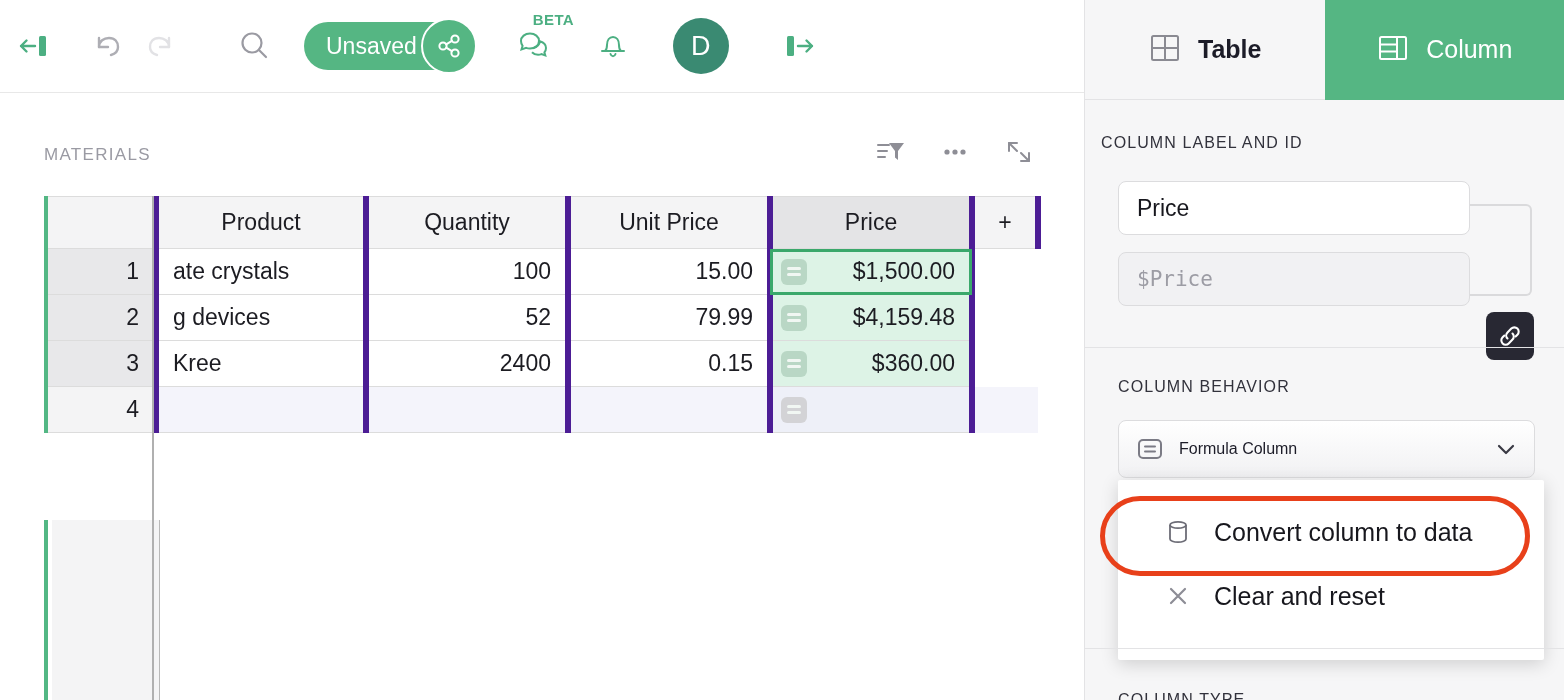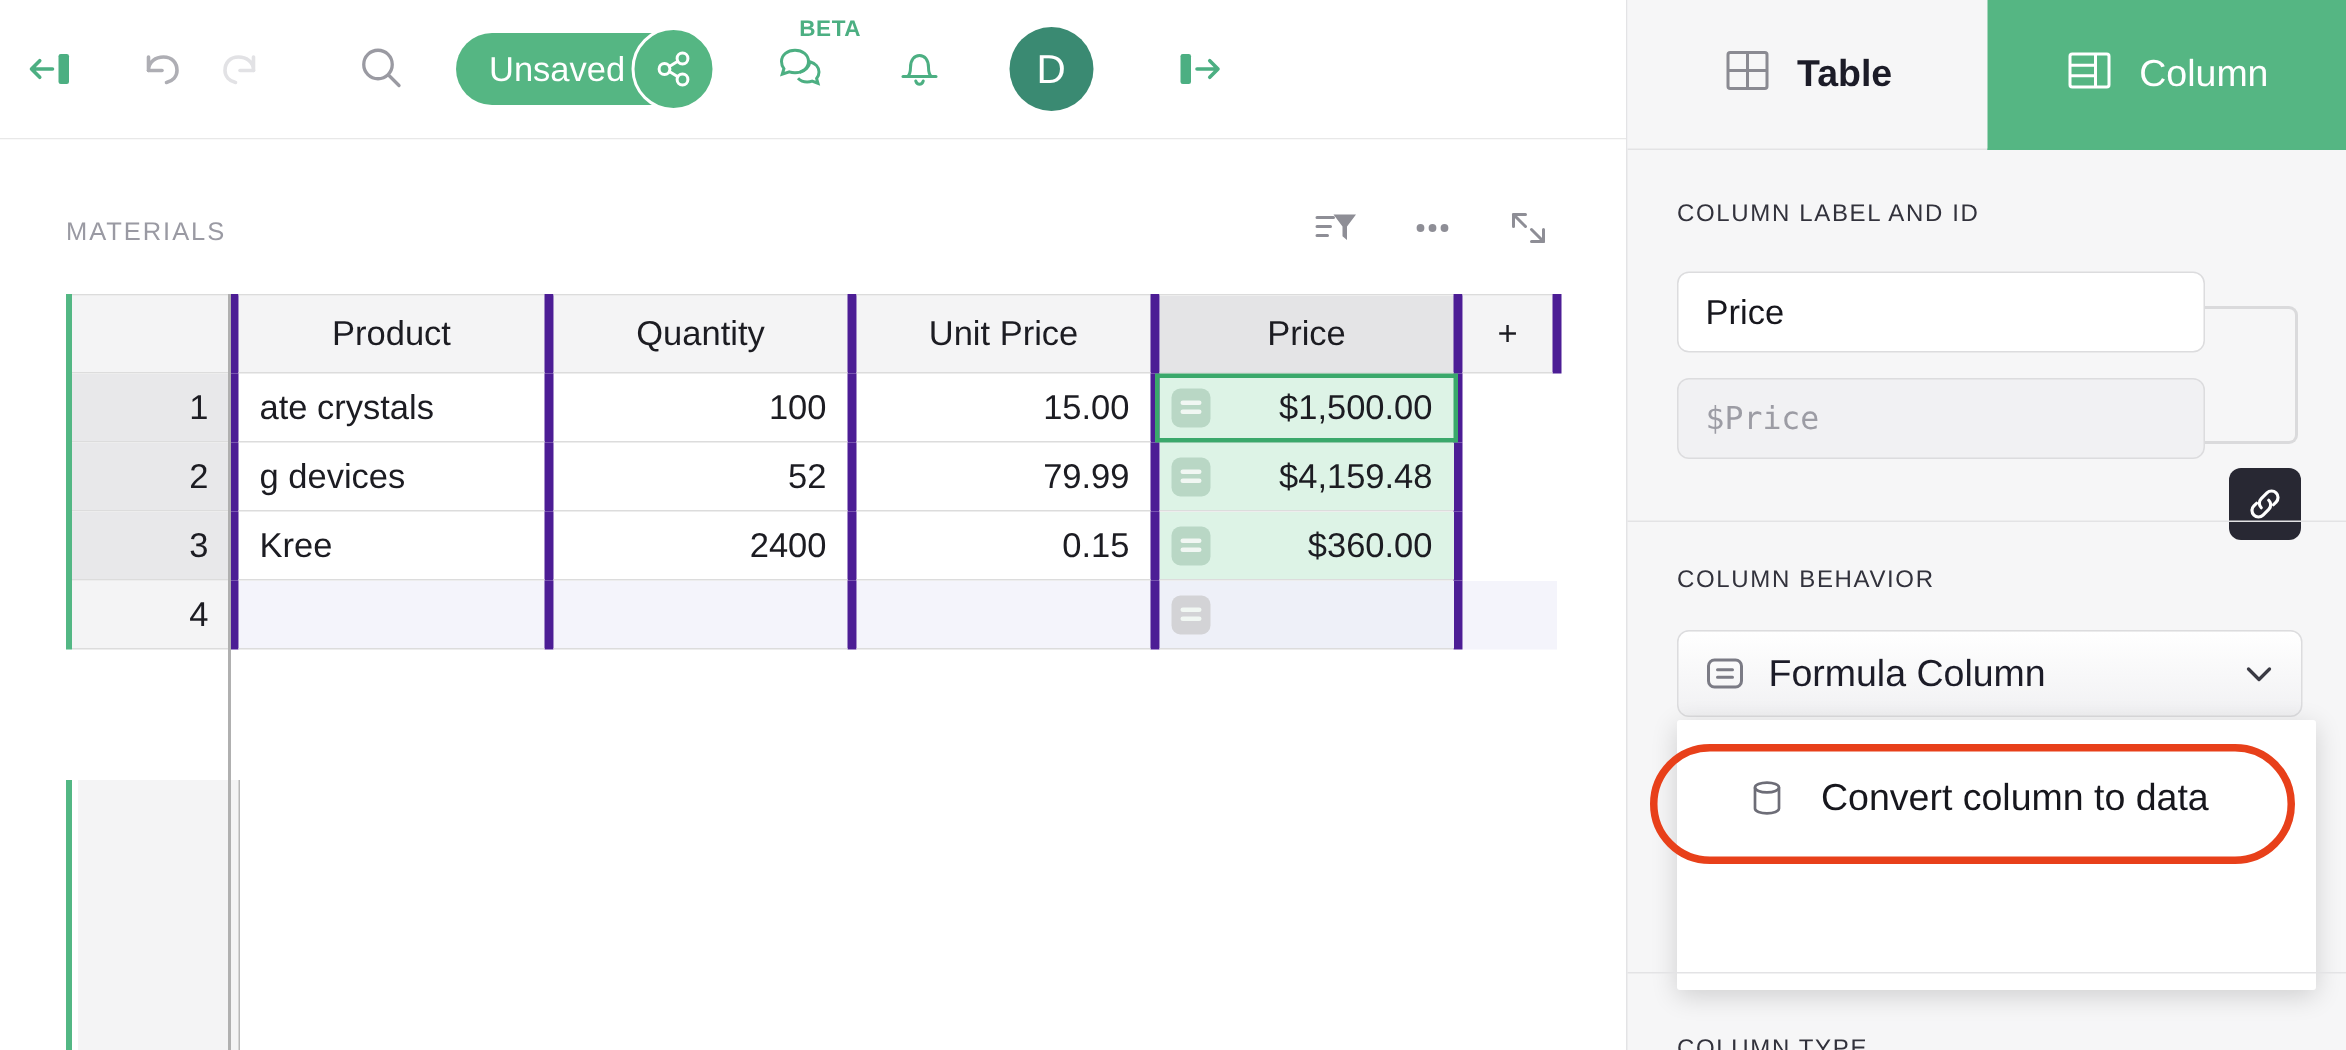--- a/index.html
+++ b/index.html
@@ -194,21 +194,21 @@
   .ptab.inactive { background: #f6f6f7; color: #1c1c28; }
   .ptab.active { background: #55b683; color: #fff; border-bottom-color: #55b683; }
   .ptab-label { font-size: 25px; }
   .ptab.inactive .ptab-label { font-weight: bold; }
 
   .section-label {
     color: #32323c; font-size: 16px; letter-spacing: 1.1px;
   }
 
   .panel-sec-a { position: absolute; left: 0; top: 93px; width: 480px; height: 254px; }
-  .panel-sec-a .section-label { position: absolute; left: 33px; top: 41px; }
+  .panel-sec-a .section-label { position: absolute; left: 16px; top: 41px; }
   .field {
     position: absolute; left: 33px; width: 352px; height: 54px;
     border-radius: 8px; display: flex; align-items: center; padding: 0 18px;
     font-size: 23px;
   }
   .field-label {
     top: 88px; background: #fff; border: 1px solid #dcdcde; color: #17171d;
   }
   .field-id {
     top: 159px; background: #f1f1f3; border: 1px solid #dcdcde; color: #9c9ca4;
@@ -236,21 +236,21 @@
   .panel-sec-b .section-label { position: absolute; left: 33px; top: 30px; }
   .select-box {
     position: absolute; left: 33px; top: 72px;
     width: 417px; height: 58px;
     background: linear-gradient(#ffffff, #f1f1f3);
     border: 1px solid #dcdcde; border-radius: 8px;
     display: flex; align-items: center; padding: 0 16px;
     cursor: pointer;
   }
   .select-icon { width: 30px; height: 30px; margin-right: 14px; }
-  .select-value { font-size: 25px; color: #1c1c28; flex: 1; }
+  .select-value { font-size: 16px; color: #1c1c28; flex: 1; }
   .chev { width: 24px; height: 24px; }
 
   .dropdown {
     position: absolute; left: 33px; top: 132px;
     width: 426px; height: 180px;
     background: #fff;
     box-shadow: 0 4px 18px rgba(0,0,0,.16);
     border-radius: 2px;
   }
   .dd-item {
@@ -538,20 +538,28 @@
       <div class="dropdown">
         <div class="dd-item dd-item-1">
           <span class="dd-icon">
             <svg width="26" height="28" viewBox="0 0 26 28">
               <ellipse cx="13" cy="7" rx="8" ry="3.2" fill="none" stroke="#6d6d77" stroke-width="1.8"></ellipse>
               <path d="M5 7 L5 21 C5 22.8 8.6 24.2 13 24.2 C17.4 24.2 21 22.8 21 21 L21 7" fill="none" stroke="#6d6d77" stroke-width="1.8"></path>
             </svg>
           </span>
           <span class="dd-label">Convert column to data</span>
         </div>
+        <div class="dd-item dd-item-2">
+          <span class="dd-icon">
+            <svg width="26" height="26" viewBox="0 0 26 26">
+              <path d="M6 6 L20 20 M20 6 L6 20" stroke="#8d8d96" stroke-width="2.2" stroke-linecap="round"></path>
+            </svg>
+          </span>
+          <span class="dd-label">Clear and reset</span>
+        </div>
       </div>
 
       <div class="highlight-ring"></div>
     </div>
 
     <div class="sec-divider-2"></div>
 
     <div class="panel-sec-c">
       <div class="section-label">COLUMN TYPE</div>
     </div>

